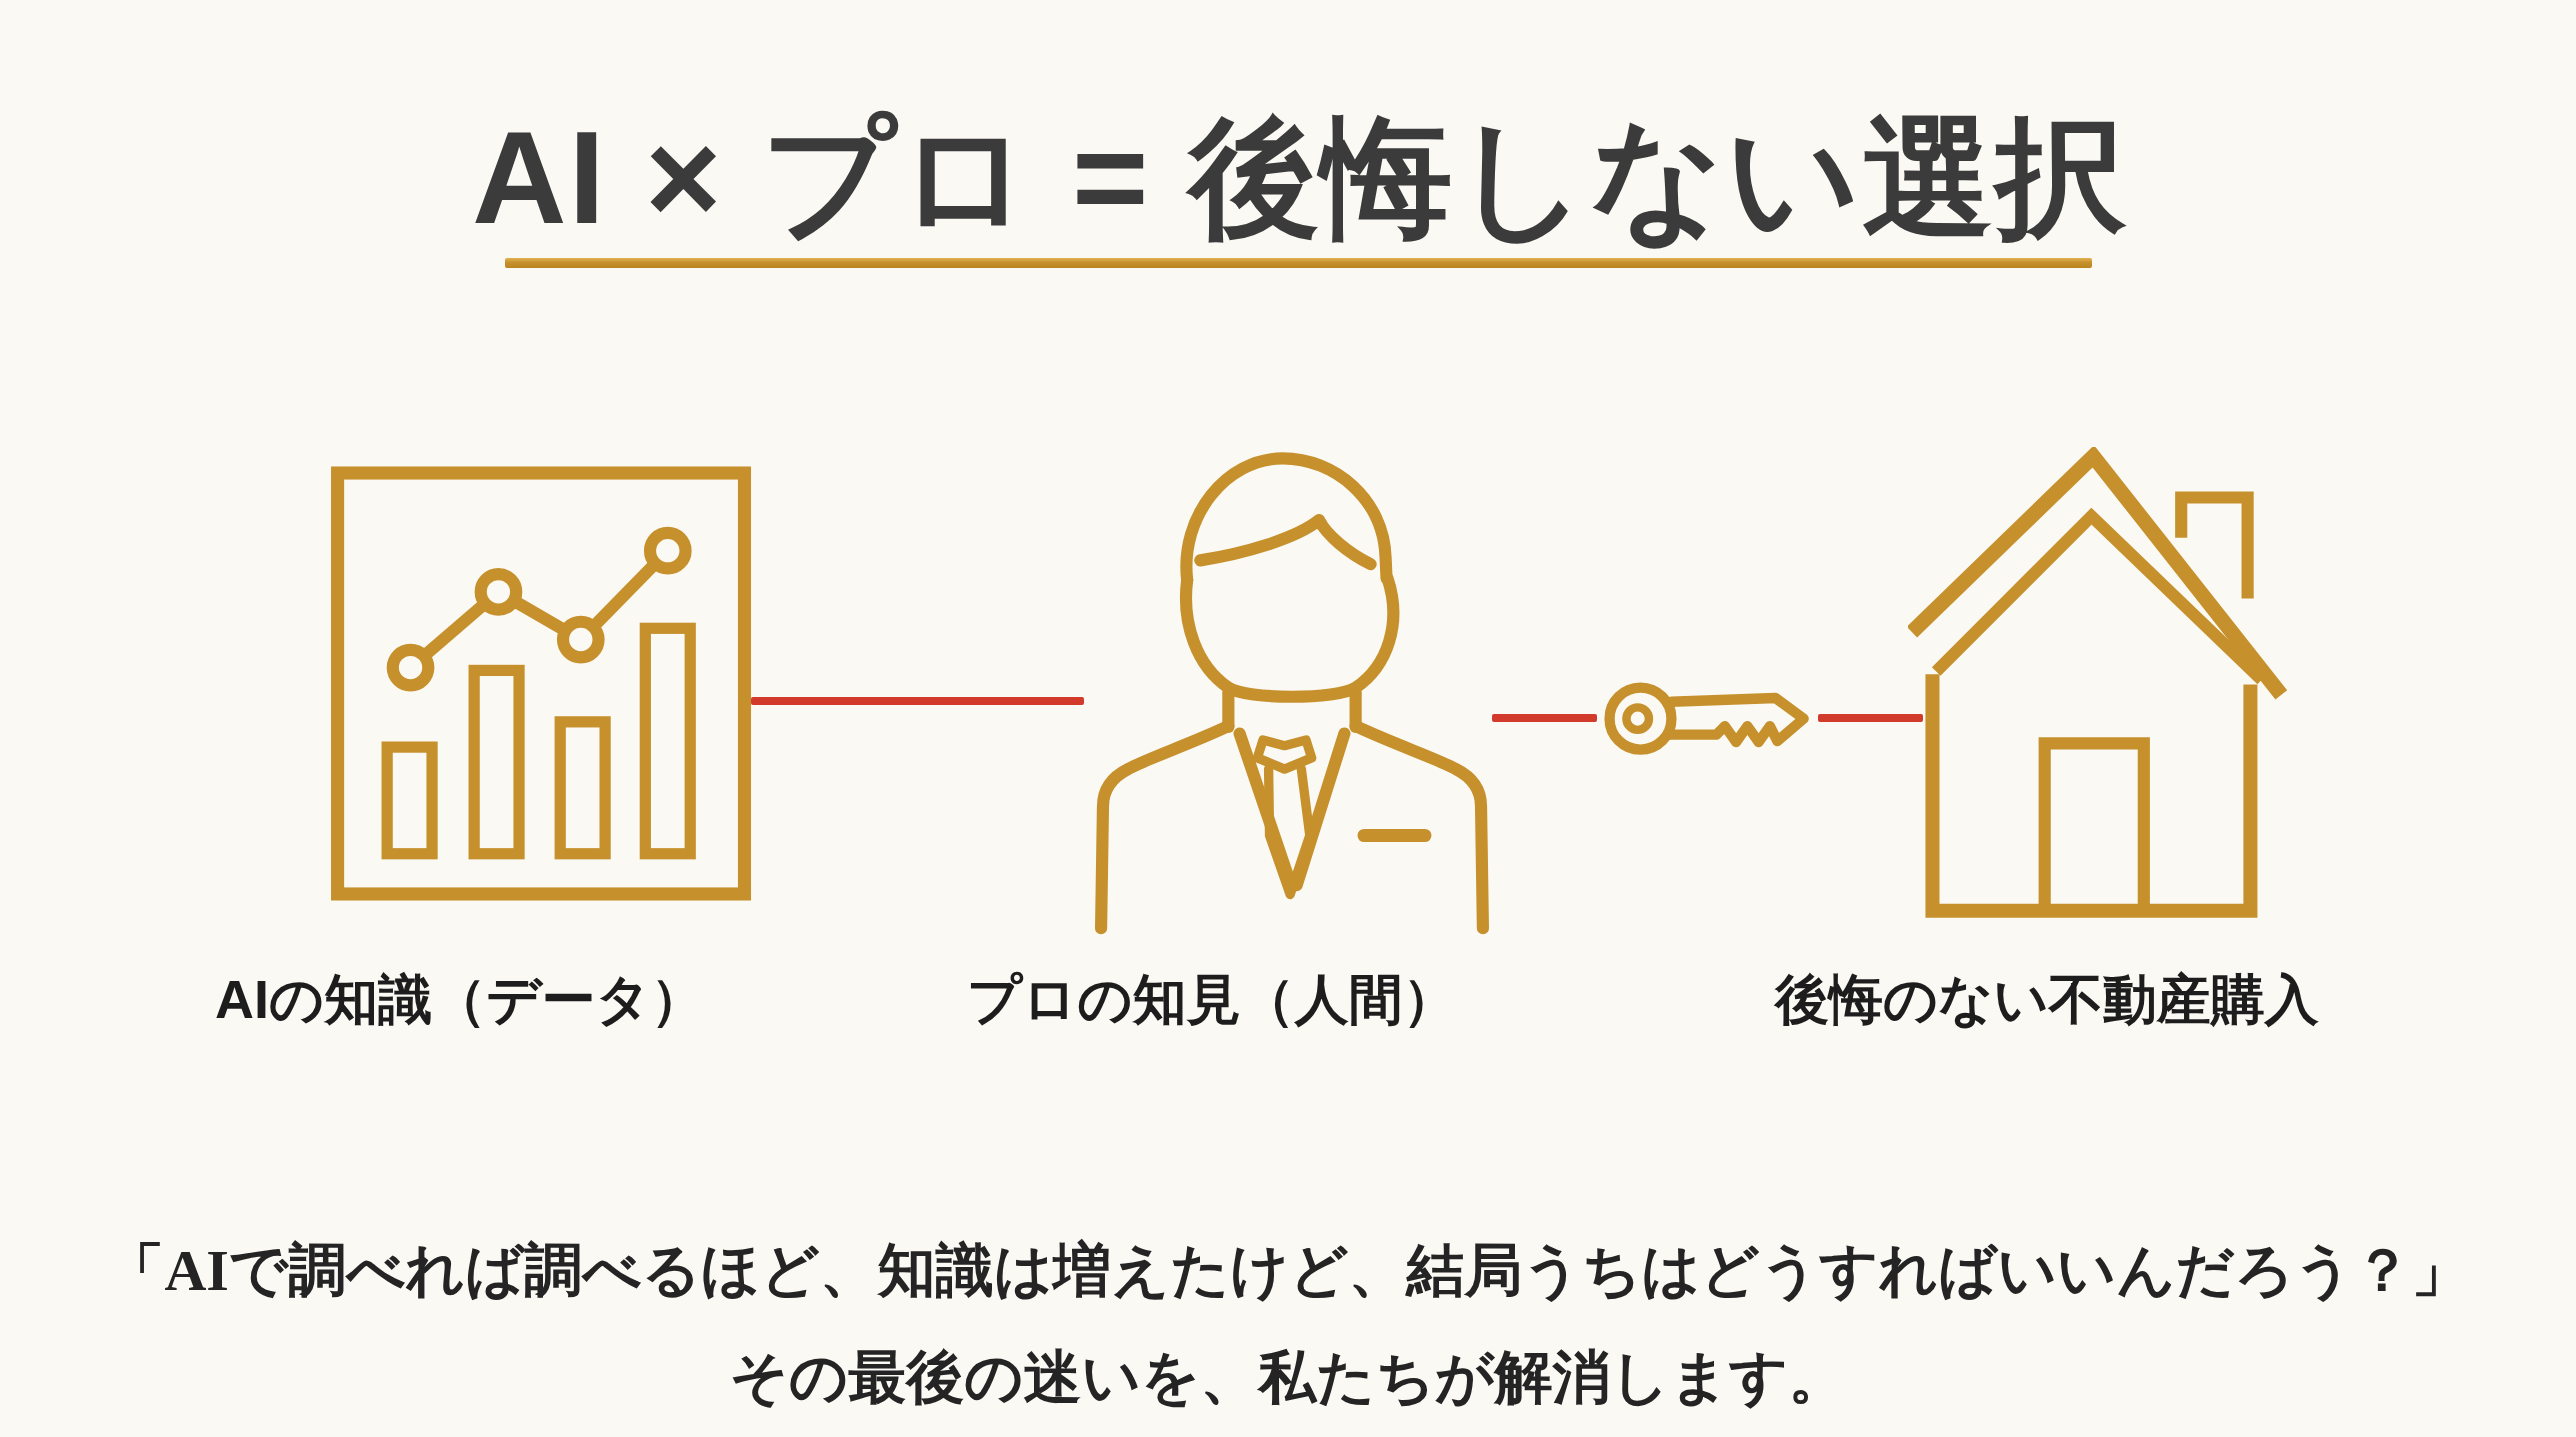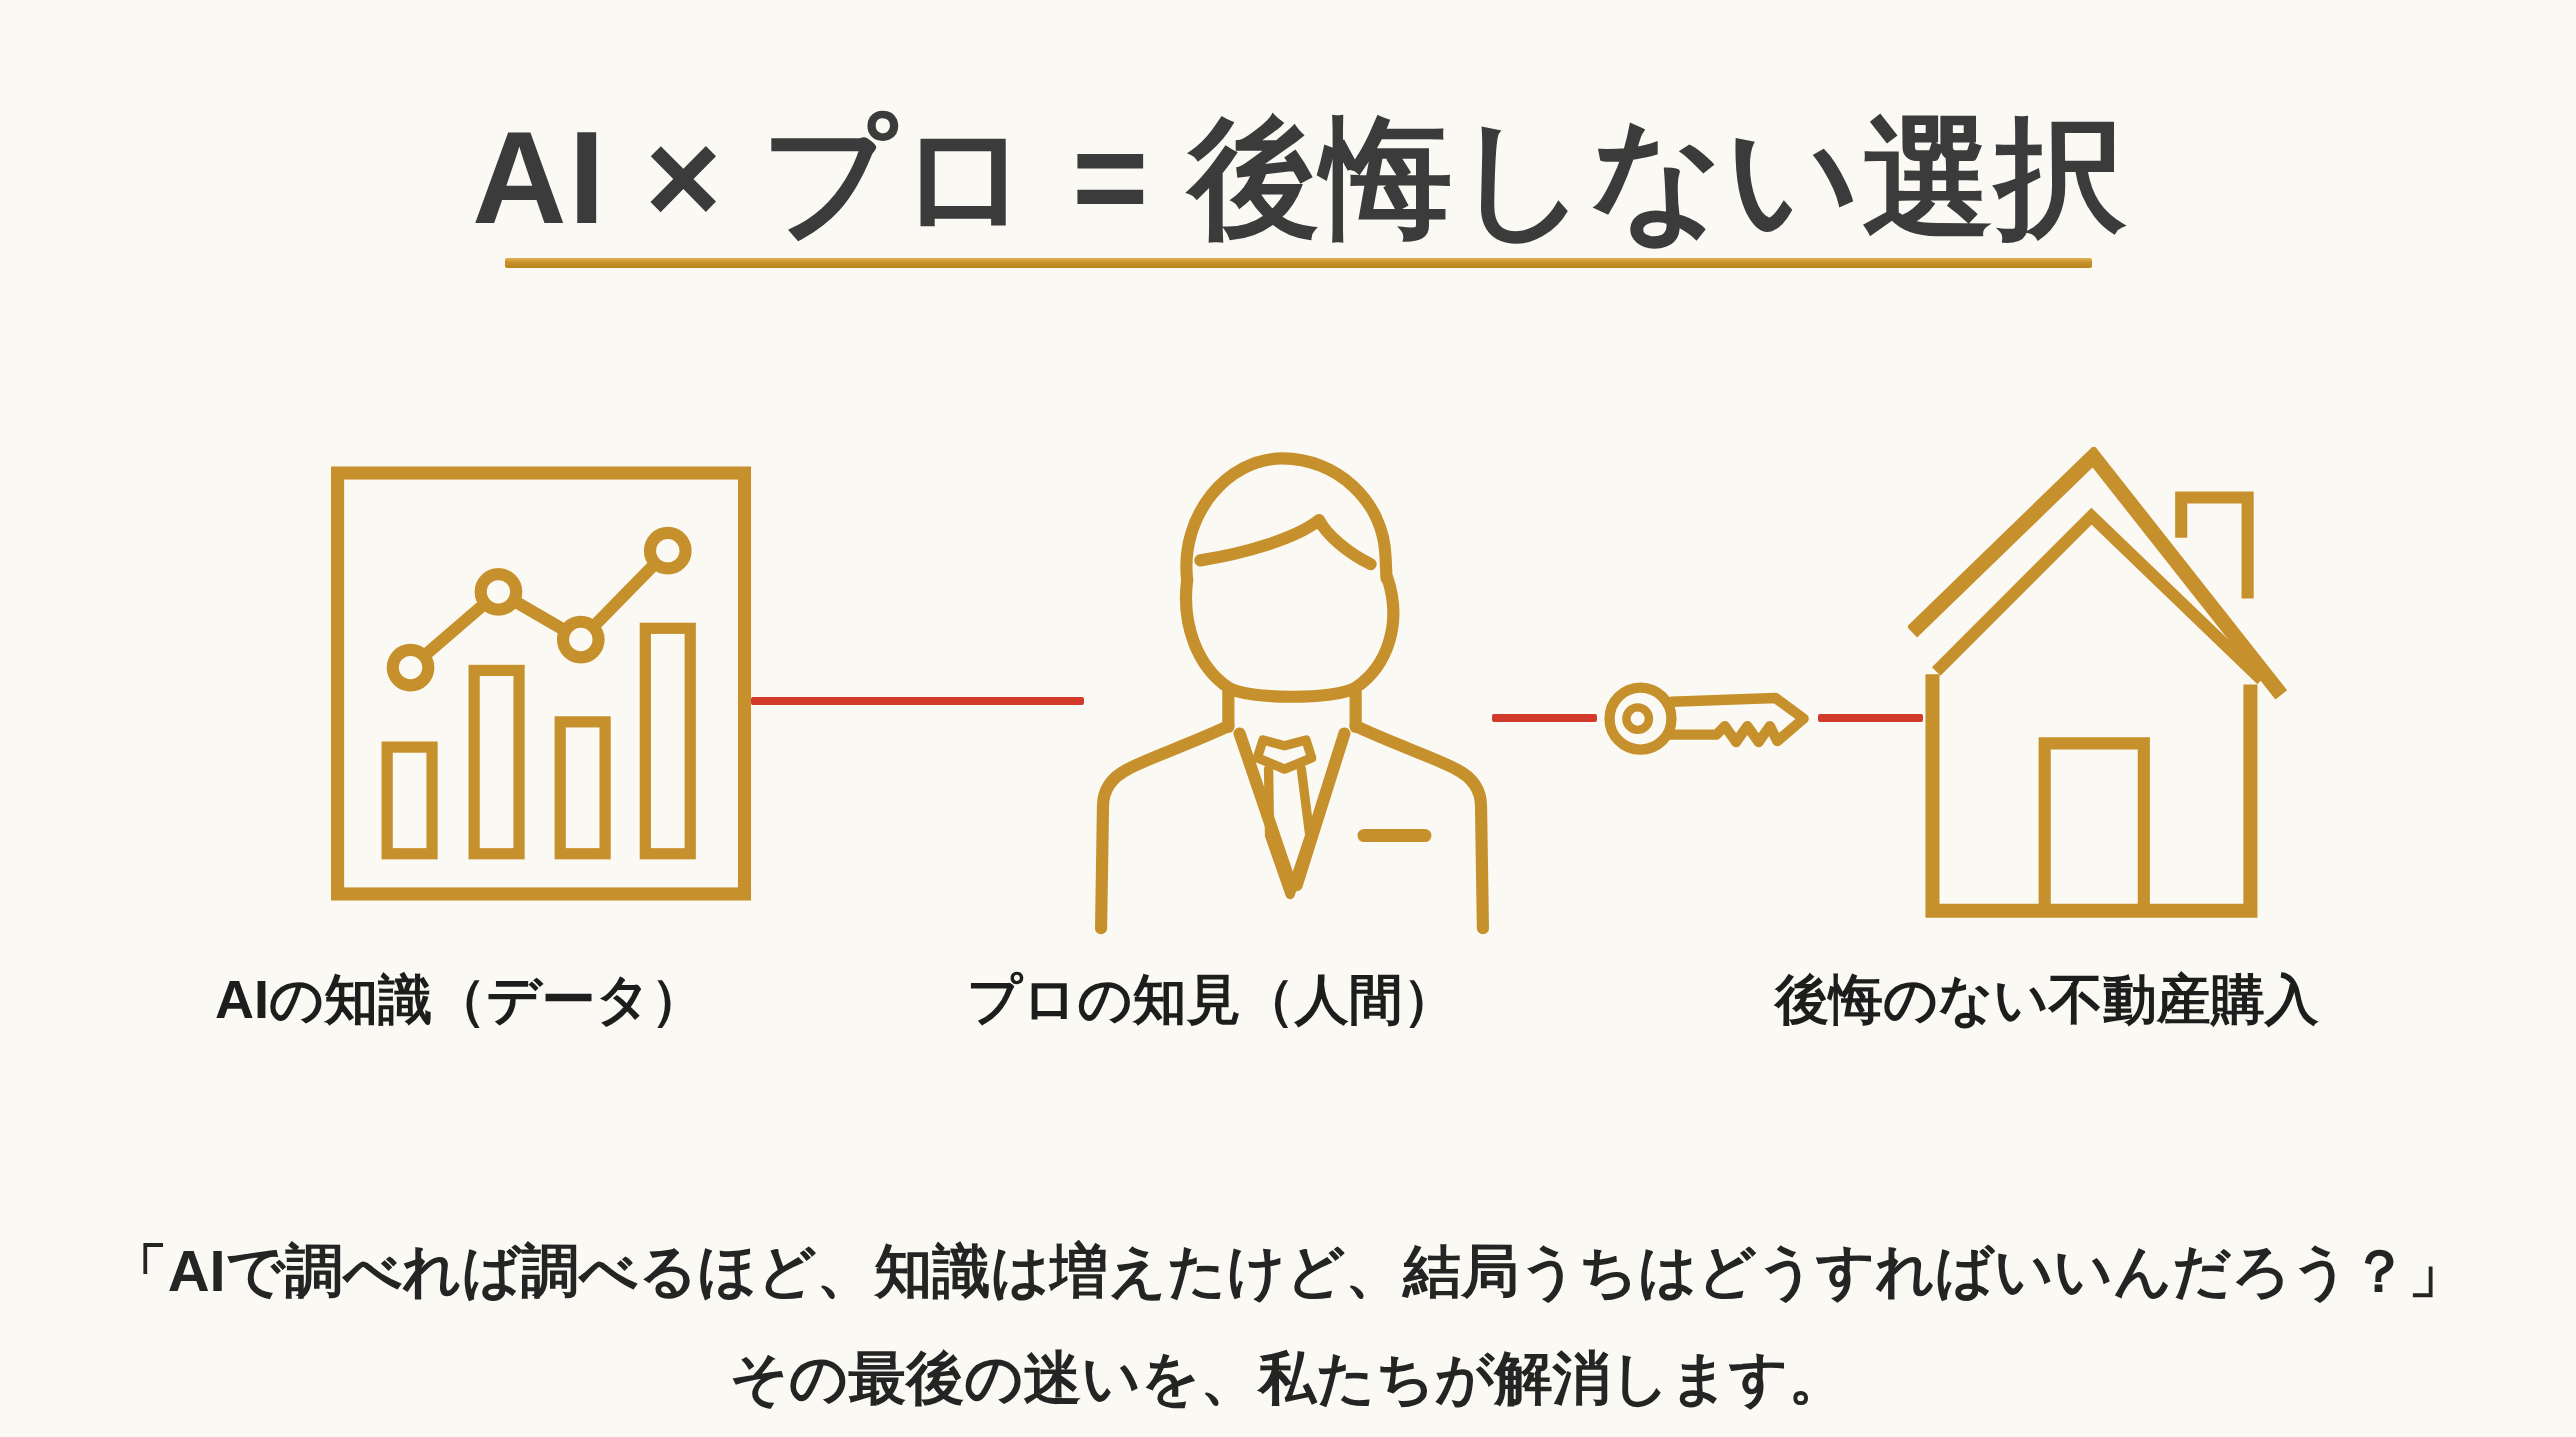--- a/index.html
+++ b/index.html
@@ -35,20 +35,21 @@
     position:absolute;top:964px;width:637px;
     font-size:54px;font-weight:800;
     color:var(--label-color,#1D1D1D);
     white-space:nowrap;
   }
   .footer{
     position:absolute;top:1217px;left:0;width:2576px;
     text-align:center;
     font-size:58px;font-weight:800;line-height:107px;
     color:var(--text-color,#242424);
+    font-family:Liberation Serif, serif;
   }
   .footer div{white-space:nowrap;}
 </style>
 </head>
 <body>
 
 <div class="canvas">
 
   <div class="title">AI × プロ = 後悔しない選択</div>
   <div class="title-underline"></div>

